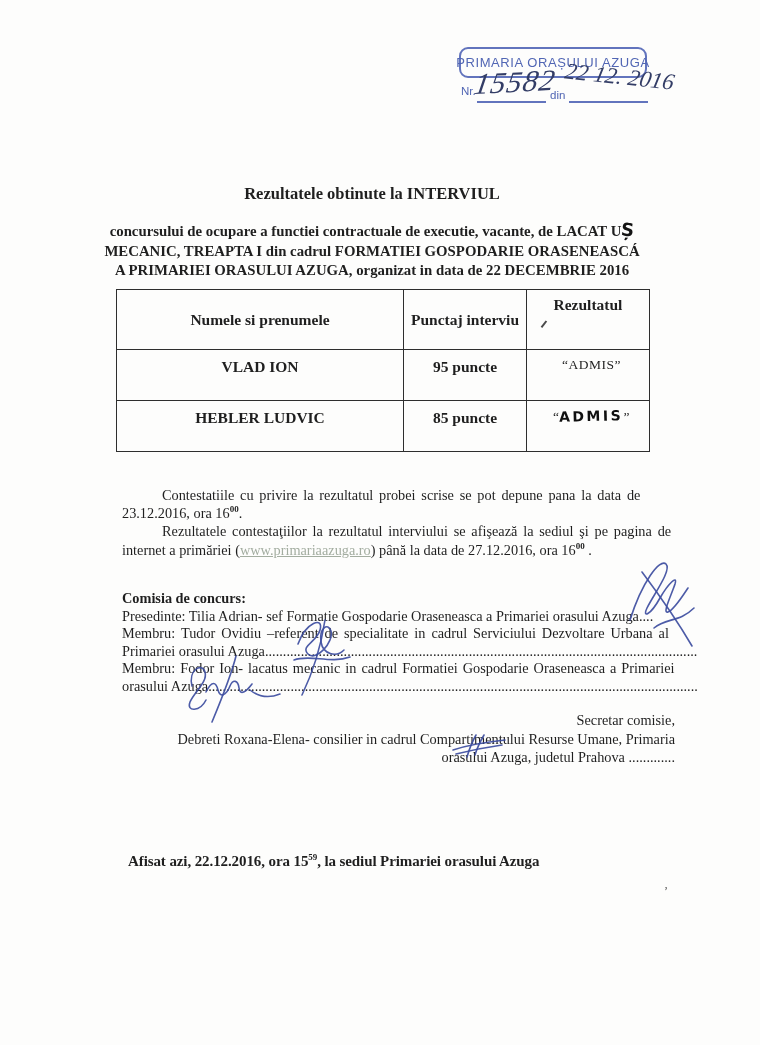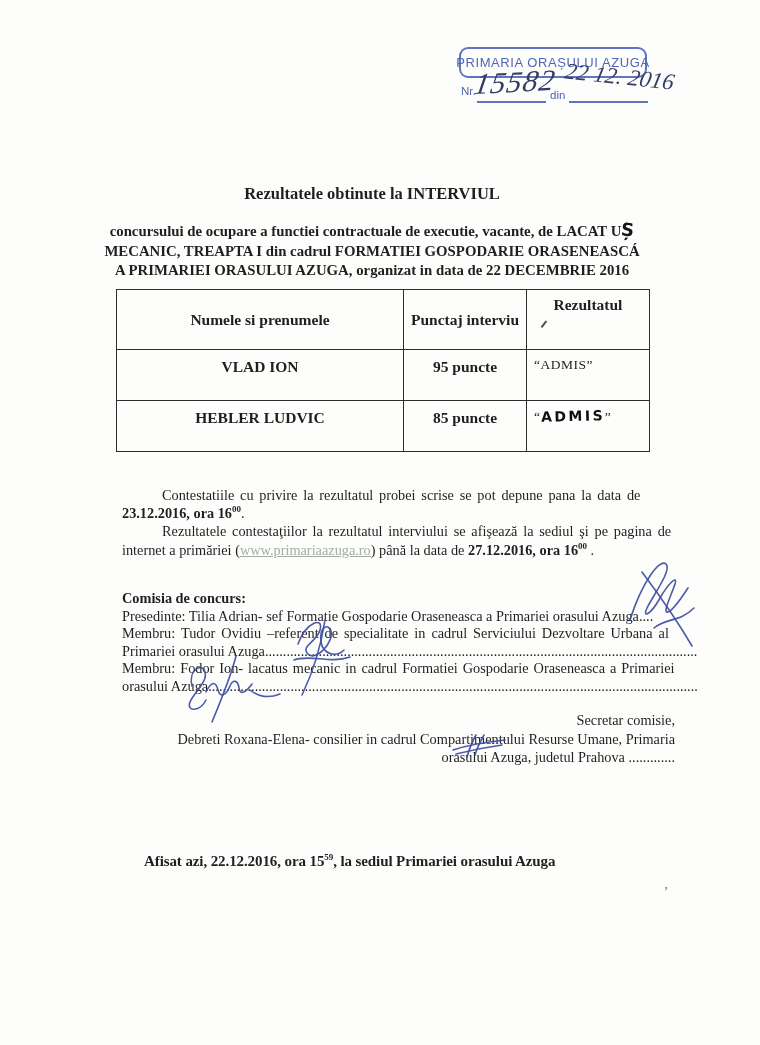--- a/index.html
+++ b/index.html
@@ -33,49 +33,49 @@
     transform:rotate(6deg) skewX(-6deg);}
   
   .title-block{position:absolute;left:10px;top:184px;width:724px;text-align:center;font-weight:bold;}
   .title-l1{font-size:16.5px;margin-bottom:18px;}
   .title-sub{font-size:14.8px;line-height:19.5px;}
   .hw-s{display:inline-block;font-family:"DejaVu Sans",sans-serif;font-size:18px;
     transform:rotate(6deg);font-weight:600;color:#141414;line-height:10px;}
   
   table.results{position:absolute;left:116px;top:289px;border-collapse:collapse;table-layout:fixed;}
   table.results td,table.results th{border:1.5px solid #2e2e2e;margin:0;}
-  .c1{width:284px;} .c2{width:120px;} .c3{width:115px;}
+  .c1{width:284px;} .c2{width:120px;} .c3{width:115px;text-align:center;}
   tr.thead th{height:52px;font-size:15.5px;font-weight:bold;}
   tr.thead .c1,tr.thead .c2{vertical-align:middle;text-align:center;}
   tr.thead .c3{vertical-align:top;text-align:center;padding-top:6px;position:relative;}
   tr.trow td{height:41px;vertical-align:top;}
   td.name,td.score{text-align:center;font-weight:bold;font-size:15.5px;padding-top:8px;}
   td.result{font-size:13.5px;padding:7px 0 0 7px;letter-spacing:.5px;}
   .hw-admis{display:inline-block;font-family:"DejaVu Sans",sans-serif;font-weight:700;
     font-size:14px;letter-spacing:2.5px;transform:rotate(-1.5deg);color:#101010;}
   .pen-tick{position:absolute;left:16px;top:30px;width:1.5px;height:8px;background:#4a4a4a;
     transform:rotate(38deg);}
   
   .paragraphs{position:absolute;left:122px;top:486px;width:575px;font-size:14.3px;line-height:18.2px;}
   .jline{white-space:nowrap;word-spacing:2.2px;}
   .indent{text-indent:40px;}
-  .b{font-weight:bold;}
+  .b{font-weight:normal;}
   sup{font-size:9px;font-weight:bold;vertical-align:super;line-height:0;}
   .doc-link{color:#a3ada0;text-decoration:underline;}
   
   .commission{position:absolute;left:122px;top:590px;width:575px;font-size:14.3px;line-height:17.6px;}
   .commission .heading{font-weight:bold;}
   .dotline{white-space:nowrap;overflow:hidden;}
   .j1{white-space:nowrap;word-spacing:2.4px;}
   .j2{white-space:nowrap;word-spacing:1.4px;}
   
   .secretary{position:absolute;left:105px;top:711px;width:570px;text-align:right;
     font-size:14.3px;line-height:18.5px;}
   
-  .footer-line{position:absolute;left:144px;top:853px;font-size:15px;font-weight:bold;letter-spacing:-.1px;}
+  .footer-line{position:absolute;left:128px;top:853px;font-size:15px;font-weight:bold;letter-spacing:-.1px;}
   .footer-mark{position:absolute;left:664px;top:884px;font-size:12px;color:#555;}
   
   .sig{position:absolute;}
   .sig path{fill:none;stroke:#3d4da0;stroke-width:1.6;stroke-linecap:round;opacity:.92;}
   .sig1{left:620px;top:554px;}
   .sig2{left:290px;top:612px;}
   .sig3{left:176px;top:652px;}
   .sig4{left:450px;top:733px;}
 </style>
 </head>

